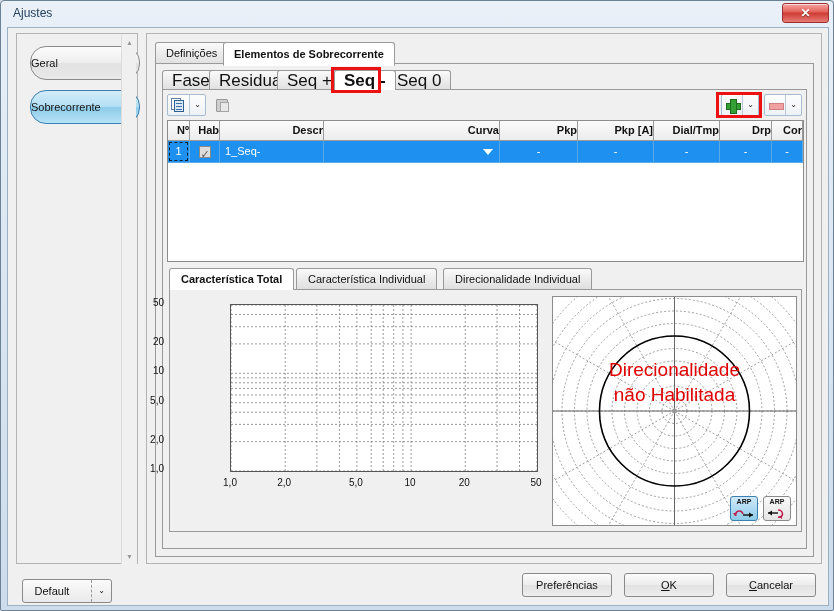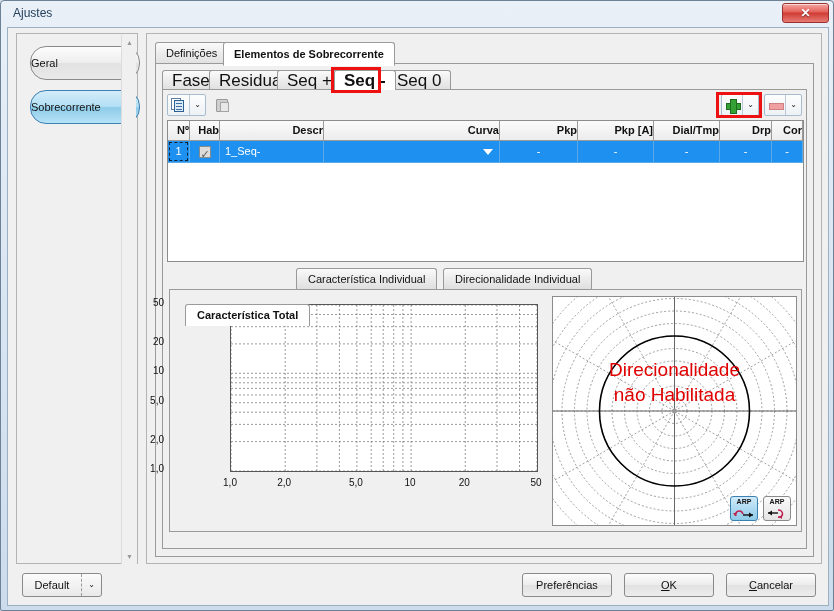--- a/index.html
+++ b/index.html
@@ -221,21 +221,21 @@
 
   
   #chart-tabs { position:absolute; left:6px; top:178px; width:633px; height:22px; }
   .ctab {
     position:absolute; top:0; height:22px; padding:0 11px;
     border:1px solid #9a9a9a; border-bottom:none; border-radius:3px 3px 0 0;
     background: linear-gradient(180deg,#fafafa 0%,#ebebeb 50%,#dedede 100%);
     font-size:11px; color:#111; line-height:21px; cursor:pointer; white-space:nowrap;
   }
   .ctab.active { background:#fff; font-weight:bold; z-index:3; }
-  #ctab-0 { left:16px;margin-top:36px; }
+  #ctab-0 { left:0; }
   #ctab-1 { left:127px; }
   #ctab-2 { left:274px; }
 
   #chart-page {
     position:absolute; left:6px; top:199px; width:633px; height:243px;
     background:#f0f0f0; border:1px solid #9a9a9a;
   }
 
   
   #chart-area { position:absolute; left:6px; top:6px; width:370px; height:230px; }
@@ -275,21 +275,21 @@
   #arp-fwd { right:38px; }
   #arp-back { right:5px; }
   .arp-label {
     position:absolute; left:0; right:0; top:1px;
     font-size:7px; text-align:center; color:#111; font-weight:bold;
   }
 
   
   #bottom-bar { position:absolute; left:0; bottom:0; width:820px; height:40px; }
   #default-split {
-    position:absolute; left:14px; top:8px; width:80px; height:24px;
+    position:absolute; left:14px; top:14px; width:90px; height:24px;
     border:1px solid #8a8a8a; border-radius:3px;
     background: linear-gradient(180deg,#fbfbfb,#e9e9e9);
     cursor:pointer;
     padding-left:8px;
   }
   #default-split .lbl {
     position:absolute; left:0; top:0; width:58px; height:22px;
     font-size:11px; text-align:center; line-height:22px; color:#111;
   }
   #default-split .arw {

